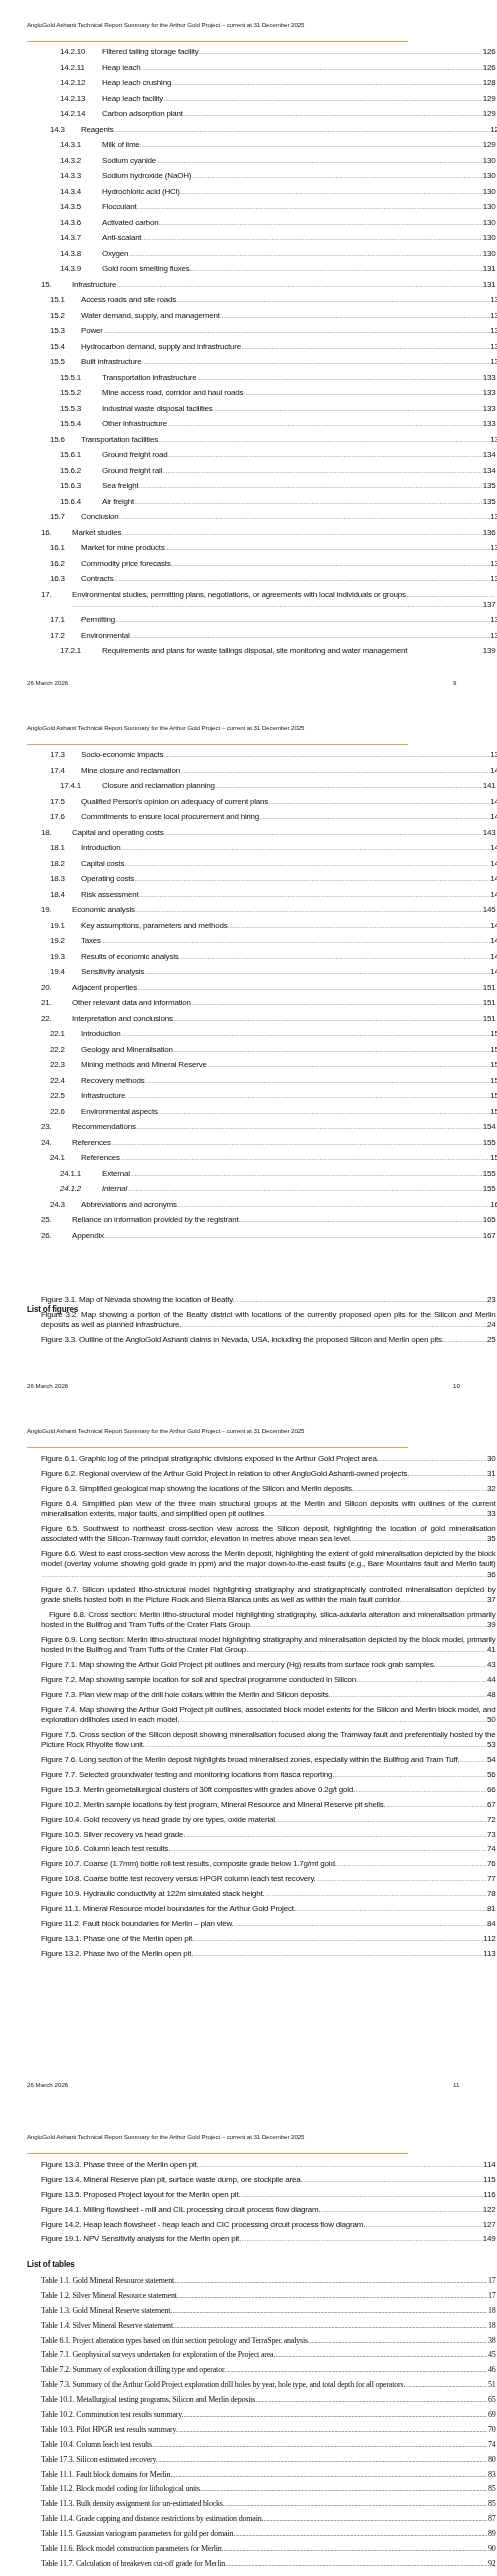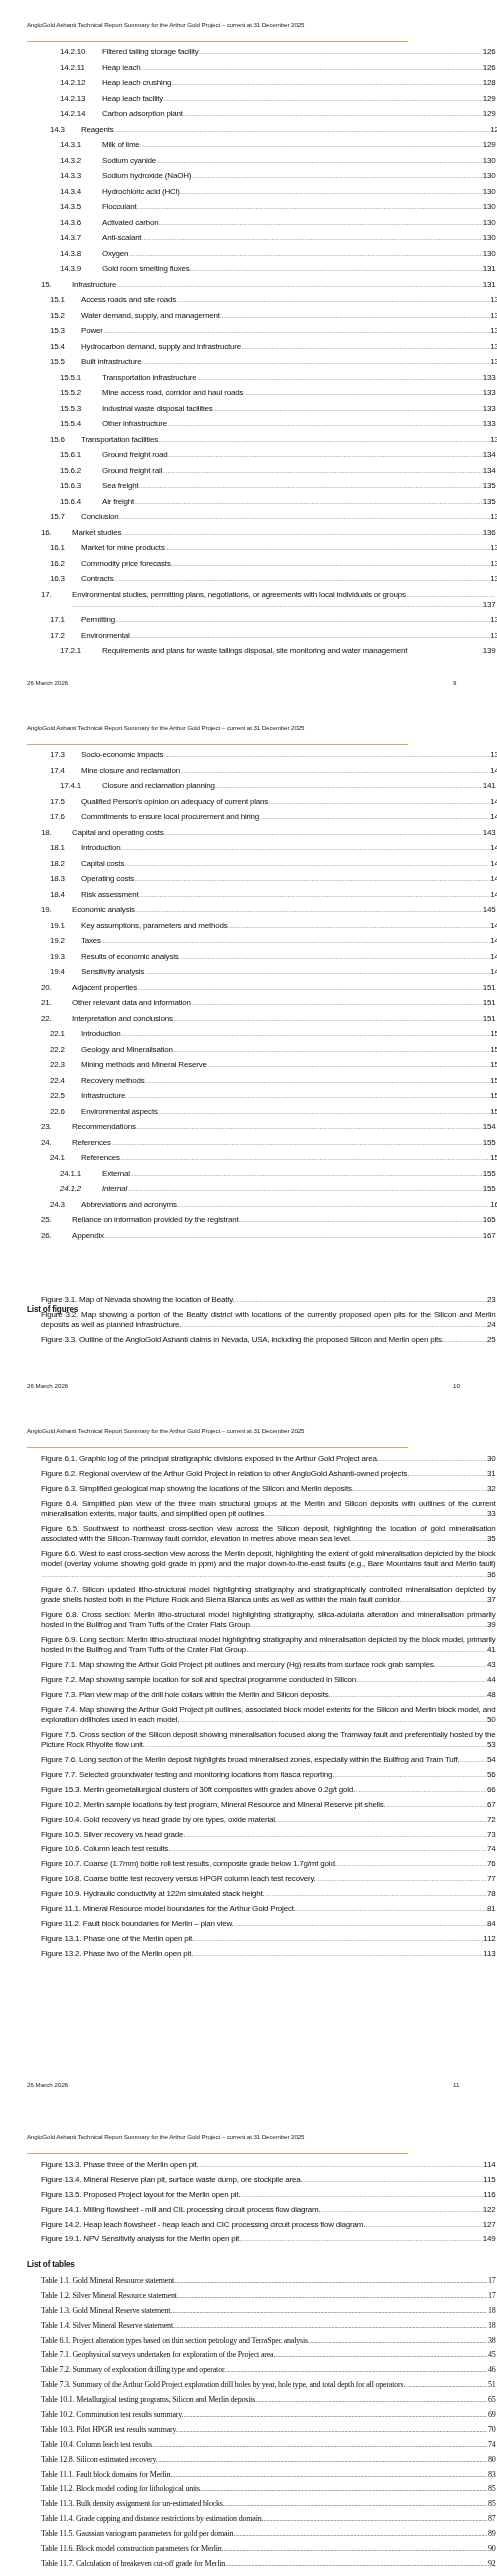--- a/index.html
+++ b/index.html
@@ -581,21 +581,21 @@
         <div class="body-wrap" style="text-align: justify; text-align-last: justify;">
           <div>Figure 6.7. Silicon updated litho-structural model highlighting stratigraphy and stratigraphically controlled mineralisation depicted by</div>
         </div>
         <div class="tail">
           <span class="last">grade shells hosted both in the Picture Rock and Sierra Blanca units as well as within the main fault corridor.</span>
           <span class="ldr"></span>
           <span class="pg">37</span>
         </div>
       </div>
       <div class="ent">
-        <div class="body-wrap" style="text-align: justify; text-align-last: justify;">
+        <div class="body-wrap" style="text-align: justify; text-align-last: justify; margin-left: 8px;">
           <div>Figure 6.8. Cross section: Merlin litho-structural model highlighting stratigraphy, silica-adularia alteration and mineralisation primarily</div>
         </div>
         <div class="tail">
           <span class="last">hosted in the Bullfrog and Tram Tuffs of the Crater Flats Group.</span>
           <span class="ldr"></span>
           <span class="pg">39</span>
         </div>
       </div>
       <div class="ent">
         <div class="body-wrap" style="text-align: justify; text-align-last: justify;">
@@ -915,21 +915,21 @@
         <div class="body-wrap" style="text-align: justify; text-align-last: justify;"></div>
         <div class="tail">
           <span class="last">Table 10.4. Column leach test results.</span>
           <span class="ldr"></span>
           <span class="pg">74</span>
         </div>
       </div>
       <div class="ent">
         <div class="body-wrap" style="text-align: justify; text-align-last: justify;"></div>
         <div class="tail">
-          <span class="last">Table 12.8. Silicon estimated recovery.</span>
+          <span class="last">Table 17.3. Silicon estimated recovery.</span>
           <span class="ldr"></span>
           <span class="pg">80</span>
         </div>
       </div>
       <div class="ent">
         <div class="body-wrap" style="text-align: justify; text-align-last: justify;"></div>
         <div class="tail">
           <span class="last">Table 11.1. Fault block domains for Merlin.</span>
           <span class="ldr"></span>
           <span class="pg">83</span>

